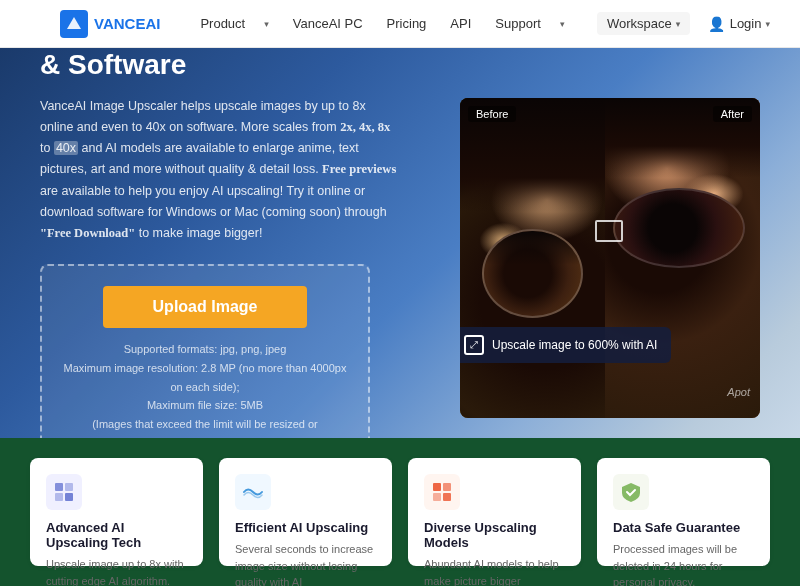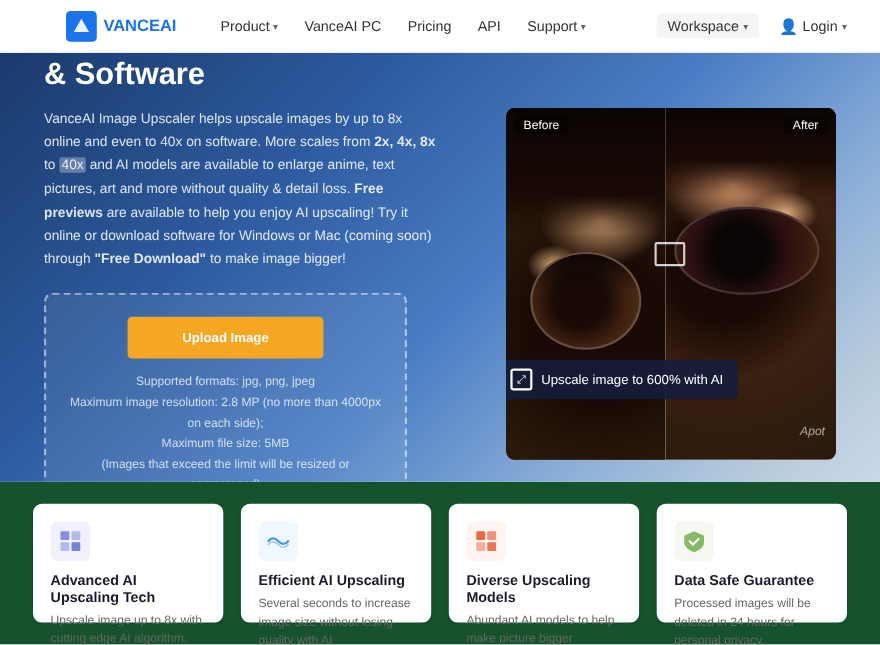--- a/index.html
+++ b/index.html
@@ -10,47 +10,47 @@
       display: flex; align-items: center; height: 48px;
       background: #fff; border-bottom: 1px solid #e8e8e8;
       padding: 0 20px; position: relative; z-index: 10;
     }
     .nav-logo { display: flex; align-items: center; margin-right: 30px; padding-left: 40px; }
     .nav-logo-icon { width: 28px; height: 28px; background: #1a73e8; border-radius: 4px; display: flex; align-items: center; justify-content: center; margin-right: 6px; }
     .nav-logo-icon svg { width: 18px; height: 18px; fill: #fff; }
     .nav-logo-text { font-size: 15px; font-weight: 700; color: #1a1a2e; }
     .nav-logo-text span { color: #1a73e8; }
     .nav-links { display: flex; align-items: center; gap: 4px; flex: 1; }
-    .nav-link { font-size: 13px; color: #333; padding: 4px 10px; cursor: pointer; display: flex; align-items: center; gap: 3px; }
+    .nav-link { font-size: 13px; color: #333; padding: 4px 10px; cursor: pointer; display: flex; align-items: center; gap: 19px; }
     .chevron { font-size: 9px; color: #666; }
     .nav-right { display: flex; align-items: center; gap: 8px; margin-left: auto; }
     .nav-btn { font-size: 13px; color: #333; padding: 4px 10px; cursor: pointer; display: flex; align-items: center; gap: 4px; border: none; background: none; }
     .workspace-btn { background: #f5f5f5; border-radius: 4px; }
 
     
     .hero {
       background: linear-gradient(135deg, #1a3a6b 0%, #2d5a9e 30%, #4a7ec4 55%, #8baed8 75%, #b8cbdc 90%, #c8d8e8 100%);
       height: 390px; display: flex; align-items: center; padding: 0 40px;
       position: relative; overflow: hidden;
     }
     .hero-left { flex: 1; max-width: 420px; z-index: 2; }
     .hero-title { font-size: 28px; font-weight: 700; color: #fff; line-height: 1.25; margin-bottom: 14px; }
     .hero-desc { font-size: 12.5px; color: rgba(255,255,255,0.85); line-height: 1.7; margin-bottom: 20px; }
-    .hero-desc strong { font-weight: 700; }
+    .hero-desc strong { font-weight: 700; font-family: Liberation Serif, serif; }
     .hero-desc .highlight { background: rgba(255,255,255,0.3); border-radius: 2px; padding: 0 2px; }
 
     
     .upload-box {
       border: 2px dashed rgba(255,255,255,0.5); border-radius: 8px;
       padding: 20px; text-align: center; background: rgba(255,255,255,0.08);
       max-width: 330px;
     }
     .upload-btn {
       background: #f5a623; color: #fff; border: none; border-radius: 4px;
-      font-size: 12px; font-weight: 600; padding: 12px 50px;
+      font-size: 16px; font-weight: 600; padding: 12px 50px;
       cursor: pointer; margin-bottom: 12px; display: inline-block;
     }
     .upload-info { font-size: 11px; color: rgba(255,255,255,0.75); line-height: 1.7; }
 
     
     .hero-right {
       flex: 1; display: flex; justify-content: flex-end; align-items: center;
       position: relative; height: 100%;
     }
     .before-after-container {

